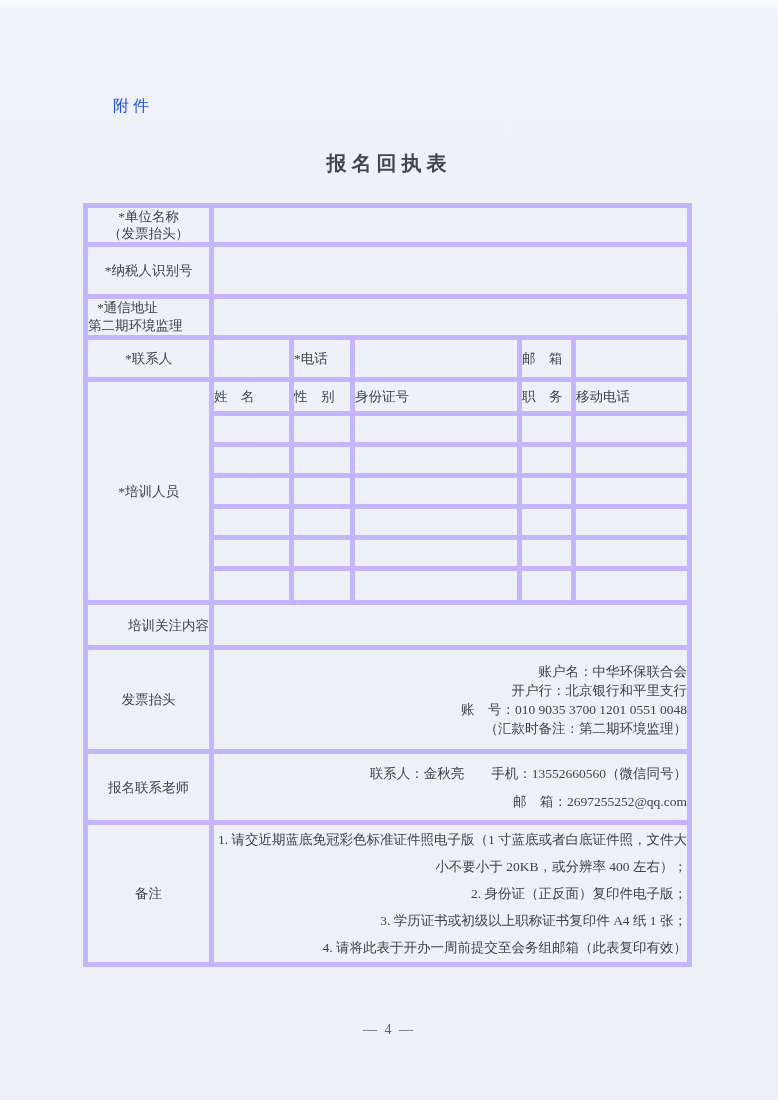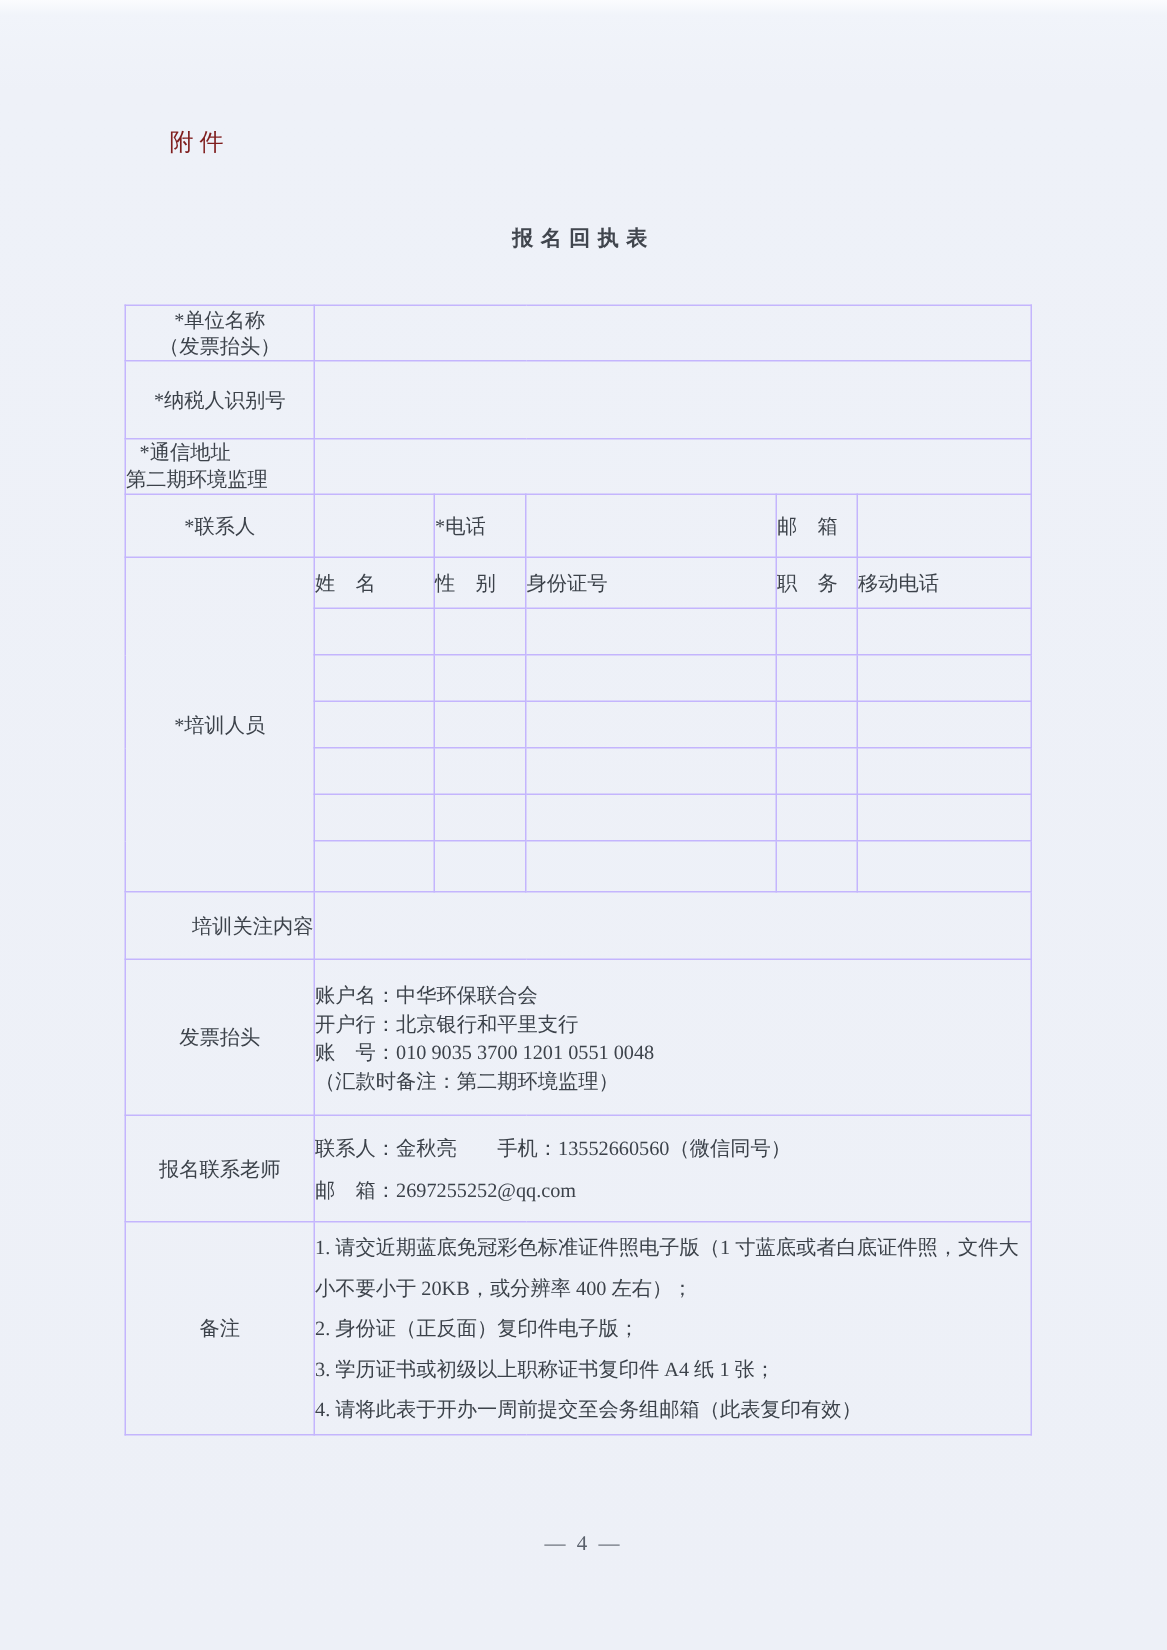--- a/index.html
+++ b/index.html
@@ -5,46 +5,46 @@
   html,body{margin:0;padding:0;}
   body{
     width:778px;height:1100px;
     position:relative;
     font-family:"Liberation Serif","DejaVu Serif",serif;
     background:linear-gradient(180deg,#fbfcfe 0px,#f1f4fa 10px,#eef1f8 60px,#edf0f7 100%);
     color:#3c424a;
     overflow:hidden;
   }
   .attachment{
-    position:absolute;left:113px;top:85px;
-    font-size:16px;letter-spacing:4px;color:#7f1d1d;
+    position:absolute;left:113px;top:96px;
+    font-size:16px;letter-spacing:4px;color:#1d4ed8;
   }
   .doc-title{
     position:absolute;left:0;top:150px;width:778px;
-    text-align:center;font-size:14px;font-weight:bold;
+    text-align:center;font-size:20px;font-weight:bold;
     letter-spacing:5px;color:#41464e;
   }
   table.form{
     position:absolute;left:83px;top:203px;
     width:604px;border-collapse:collapse;table-layout:fixed;
   }
   table.form td{
-    border:1px solid #c4b5fd;
+    border:5px solid #c4b5fd;
     padding:0;
     font-size:13.5px;
     color:#3c424a;
     vertical-align:middle;
   }
   td.lbl{text-align:center;line-height:17px;}
   td.lbl .blk{display:block;}
   td.addr-lbl{text-align:left;padding-left:7px;line-height:18px;}
   td.addr-lbl .ind{display:block;padding-left:9px;}
   td.hdr{font-size:13.5px;}
   td.content{
-    text-align:left;padding:6px 8px 6px 13px;
+    text-align:right;padding:6px 8px 6px 13px;
     font-size:13.5px;line-height:19px;
   }
   td.content p{margin:0;white-space:pre-wrap;}
   td.teacher-content p{margin:0;white-space:pre-wrap;line-height:19px;}
   td.teacher-content p + p{margin-top:9px;}
   td.remarks-content{padding:4px 6px 4px 13px;}
   td.remarks-content p{margin:0;line-height:27px;white-space:pre-wrap;}
   .page-num{
     position:absolute;left:0;top:1022px;width:778px;
     text-align:center;font-size:14px;color:#5a616c;letter-spacing:2px;

